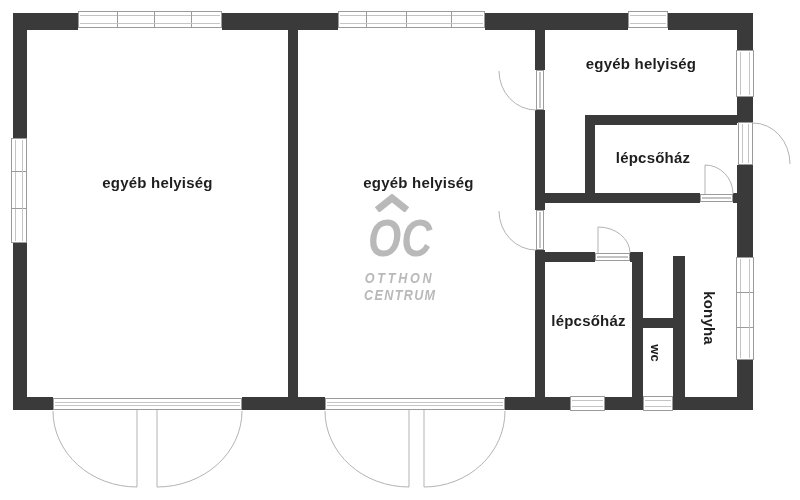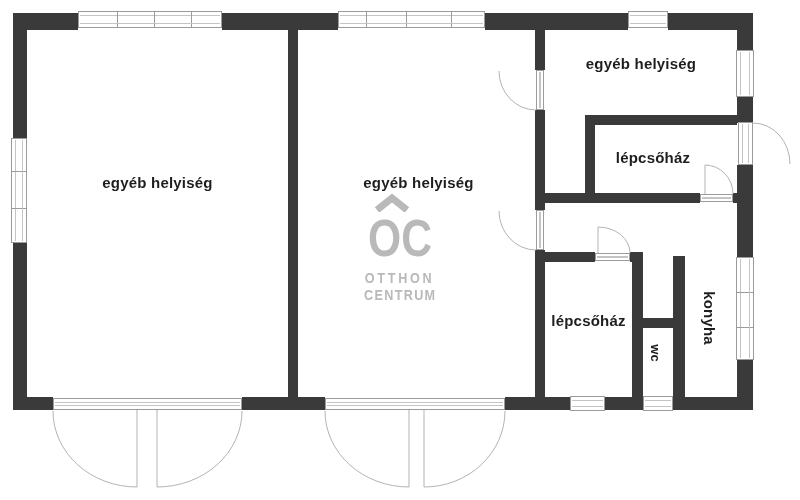--- a/index.html
+++ b/index.html
@@ -16,21 +16,21 @@
   .win-v::before,.win-v::after{content:"";position:absolute;top:1px;bottom:1px;width:1px;background:var(--window-line);}
   .win-v::before{left:3px}.win-v::after{right:3px}
   .mull-v{position:absolute;top:0;bottom:0;width:1px;background:var(--window-frame);}
   .mull-h{position:absolute;left:0;right:0;height:1px;background:var(--window-frame);}
   .arcs{position:absolute;left:0;top:0;}
   .arcs path{stroke:var(--door-arc);fill:none;stroke-width:1;}
   .room-label{position:absolute;color:var(--label);font-size:15px;font-weight:600;
               text-align:center;letter-spacing:.2px;}
   .room-label.rot{display:flex;align-items:center;justify-content:center;transform:rotate(90deg);}
   .logo{position:absolute;left:352px;top:194px;width:96px;display:flex;flex-direction:column;
-        align-items:center;color:var(--logo);user-select:none;}
+        align-items:center;color:var(--logo);user-select:none;font-style:italic;}
   .logo-roof{margin-left:-16px;}
   .logo-roof polyline{stroke:var(--logo);fill:none;stroke-width:7;}
   .logo-oc{font-size:52px;font-weight:700;line-height:48px;letter-spacing:0px;
            transform:scaleX(.82);margin-top:2px;}
   .logo-l1{font-size:14px;font-weight:600;letter-spacing:3px;margin-top:8px;transform:scaleX(.9);}
   .logo-l2{font-size:14px;font-weight:600;letter-spacing:1.5px;margin-top:1px;transform:scaleX(.9);}
 </style>
 </head>
 <body>
 

